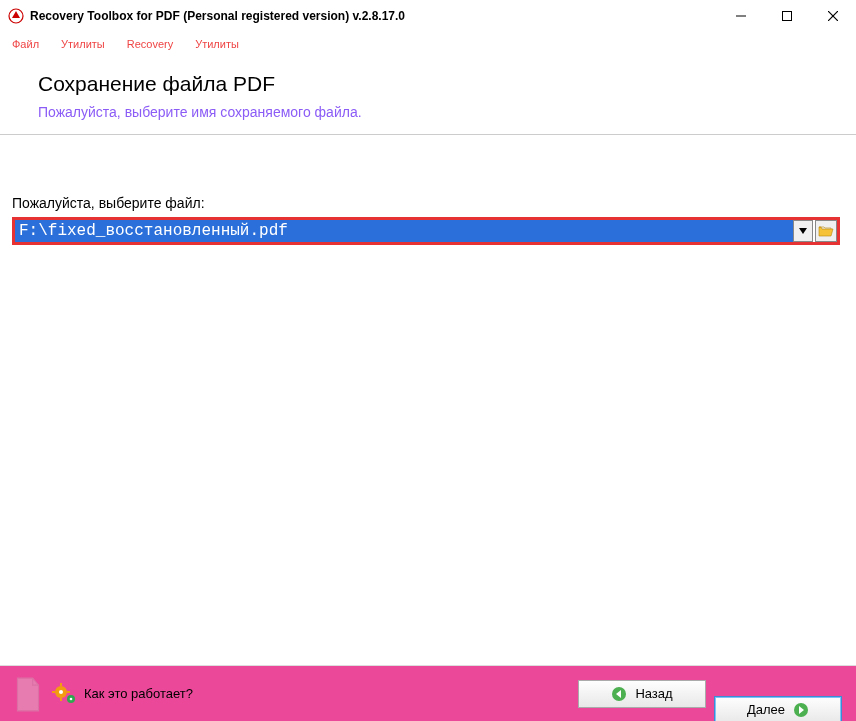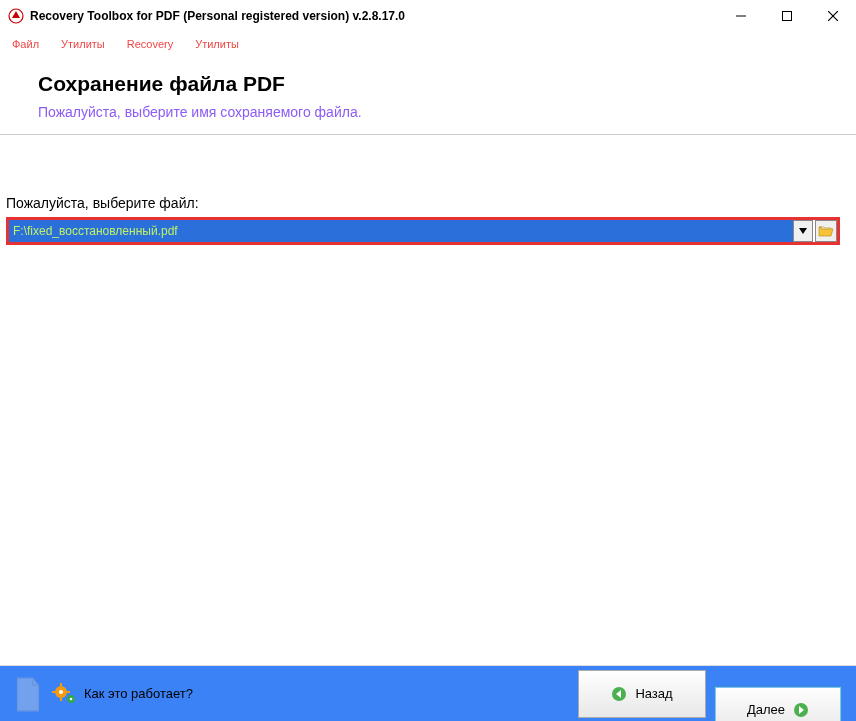--- a/index.html
+++ b/index.html
@@ -12,38 +12,38 @@
     .win-controls { display: flex; }
     .win-btn { width: 46px; height: 32px; display: flex; align-items: center; justify-content: center; cursor: pointer; }
     .win-btn svg { width: 10px; height: 10px; }
 
     
     .menubar { height: 24px; display: flex; align-items: center; padding-left: 8px; gap: 14px; border-bottom: 1px solid transparent; }
     .menu-item { font-size: 11px; color: #ef4444; cursor: pointer; padding: 2px 4px; }
 
     
     .header-section { padding: 16px 28px 14px 38px; border-bottom: 1px solid #ccc; }
-    .page-title { font-size: 21px; font-weight: bold; color: #000; margin-bottom: 8px; }
+    .page-title { font-size: 21px; font-weight: normal; color: #000; margin-bottom: 8px; }
     .page-subtitle { font-size: 14px; color: #8b5cf6; }
 
     
-    .content { flex: 1; padding: 60px 16px 0 6px; }
+    .content { flex: 1; padding: 60px 16px 0 12px; }
     .field-label { font-size: 14px; color: #000; margin-bottom: 6px; }
     .field-row { display: flex; align-items: stretch; border: 3px solid #e63232; height: 28px; }
-    .path-input { flex: 1; background: #2b6fdb; color: #bef264; font-size: 12px; padding: 1px 4px; border: none; outline: none; font-family: Liberation Sans, sans-serif; }
+    .path-input { flex: 1; background: #2b6fdb; color: #ffffff; font-size: 16px; padding: 1px 4px; border: none; outline: none; font-family: Liberation Mono, monospace; }
     .path-input::selection { background: #2b6fdb; color: #fff; }
     .dropdown-btn { width: 20px; background: #f0f0f0; border: 1px solid #888; display: flex; align-items: center; justify-content: center; cursor: pointer; }
     .browse-btn { width: 22px; margin-left: 2px; background: #f0f0f0; border: 1px solid #888; display: flex; align-items: center; justify-content: center; cursor: pointer; }
 
     
-    .footer { height: 56px; background: #3b82f6; border-top: 1px solid #ddd; display: flex; align-items: center; padding: 0 14px; gap: 8px; }
+    .footer { height: 56px; background: #ec4899; border-top: 1px solid #ddd; display: flex; align-items: center; padding: 0 14px; gap: 8px; }
     .doc-icon { width: 28px; height: 34px; opacity: 0.35; margin-right: 2px; }
     .how-works { display: flex; align-items: center; gap: 6px; font-size: 13px; cursor: pointer; }
     .spacer { flex: 1; }
-    .nav-btn { width: 128px; height: 48px; border: 1px solid #aaa; background: linear-gradient(#fefefe,#e8e8e8); display: flex; align-items: center; justify-content: center; gap: 8px; font-size: 13px; cursor: pointer; }
+    .nav-btn { width: 128px; height: 28px; border: 1px solid #aaa; background: linear-gradient(#fefefe,#e8e8e8); display: flex; align-items: center; justify-content: center; gap: 8px; font-size: 13px; cursor: pointer; }
     .nav-btn.primary { border: 1px solid #3b8ed6; box-shadow: inset 0 0 0 1px #7ec3f7; margin-top: 32px; }
   </style>
 </head>
 <body>
 
 <div class="titlebar">
   <span class="app-icon">
     <svg viewBox="0 0 16 16">
         <circle cx="8" cy="8" r="7" fill="none" stroke="#c00" stroke-width="1.2"></circle>
         <path d="M8 3 L12 10 L4 10 Z" fill="#c00"></path>

